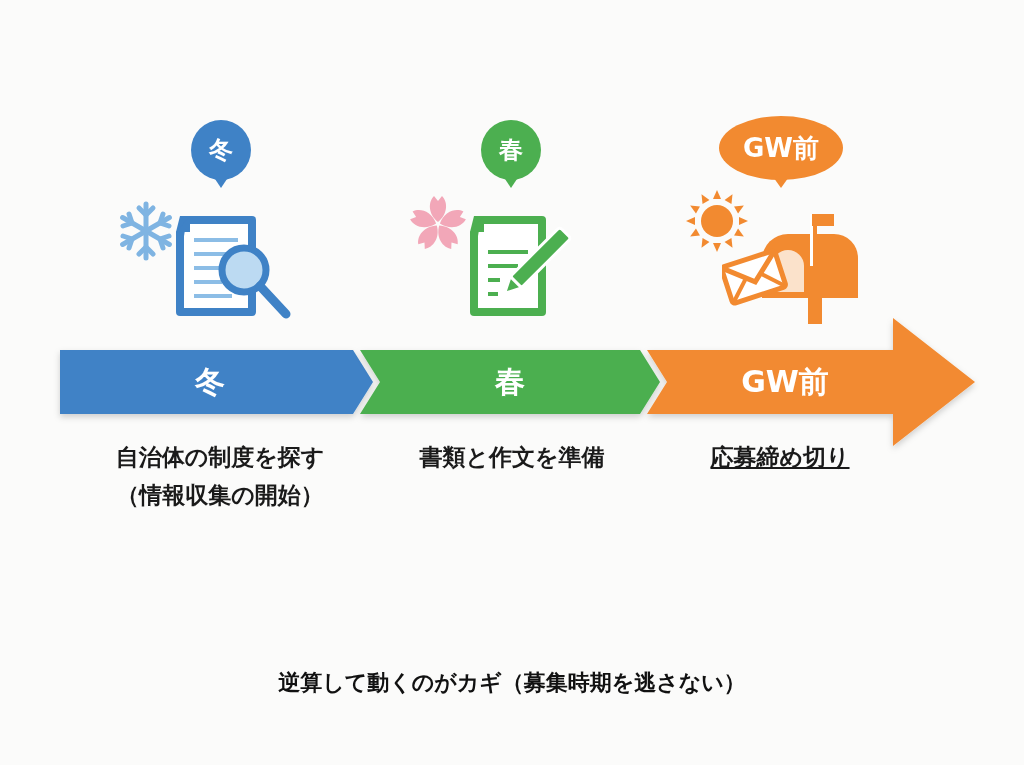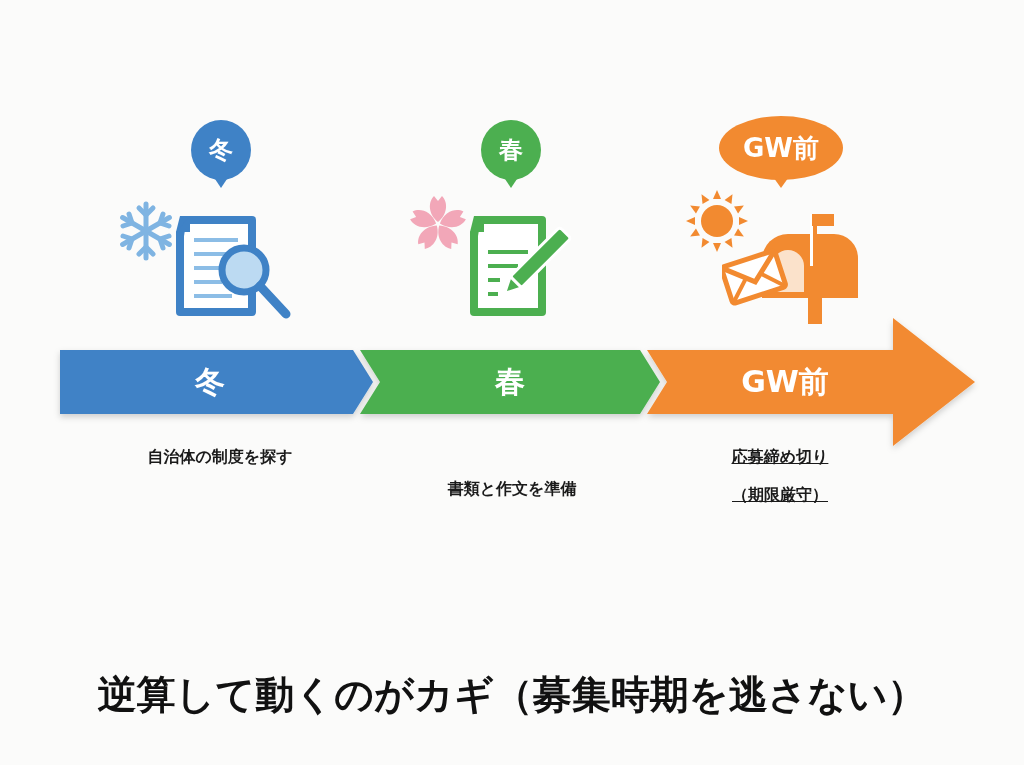--- a/index.html
+++ b/index.html
@@ -1,22 +1,22 @@
 <!DOCTYPE html>
 <html><head>
 <meta charset="utf-8">
 <style>
   html, body { margin:0; padding:0; }
   body { width:1024px; height:765px; background:#fbfbfa; position:relative; overflow:hidden;
          font-family: "DejaVu Sans", "Liberation Sans", sans-serif; }
   .abs { position:absolute; }
   .bubble { position:absolute; color:#fff; font-weight:bold; display:flex; align-items:center; justify-content:center; }
   .bar-label { position:absolute; color:#fff; font-weight:bold; font-size:30px; text-align:center; top:364px; line-height:36px; }
-  .caption { position:absolute; text-align:center; font-weight:bold; color:#1a1a1a; font-size:16px; line-height:38px; }
-  .footer { position:absolute; left:0; width:1024px; top:668px; text-align:center; font-weight:bold; font-size:39px; color:#111; }
+  .caption { position:absolute; text-align:center; font-weight:bold; color:#1a1a1a; font-size:23px; line-height:38px; }
+  .footer { position:absolute; left:0; width:1024px; top:668px; text-align:center; font-weight:bold; font-size:22px; color:#111; }
 </style>
 </head>
 <body>
 
 <svg class="abs" style="left:0;top:0" width="1024" height="765" viewBox="0 0 1024 765">
   <defs>
     <filter id="sh" x="-5%" y="-10%" width="110%" height="130%">
       <feDropShadow dx="0" dy="3" stdDeviation="3" flood-color="#000" flood-opacity="0.18"></feDropShadow>
     </filter>
   </defs>
@@ -136,22 +136,22 @@
     </g>
   </svg>
 </div>
 
 <div class="bar-label" style="left:60px;width:300px;">冬</div>
 <div class="bar-label" style="left:370px;width:280px;">春</div>
 <div class="bar-label" style="left:660px;width:250px;">GW前</div>
 
 <div class="caption" style="left:60px;width:320px;top:438px;">
   <div>自治体の制度を探す</div>
+  <div>（情報収集の開始）</div>
 </div>
-<div class="caption" style="left:362px;width:300px;top:438px;margin-top:32px;">
+<div class="caption" style="left:362px;width:300px;top:438px;">
   <div>書類と作文を準備</div>
 </div>
 <div class="caption" style="left:650px;width:260px;top:438px;text-decoration:underline;">
   <div>応募締め切り</div>
-  <div>（期限厳守）</div>
 </div>
 
 <div class="footer">逆算して動くのがカギ（募集時期を逃さない）</div>
 
 </body></html>

